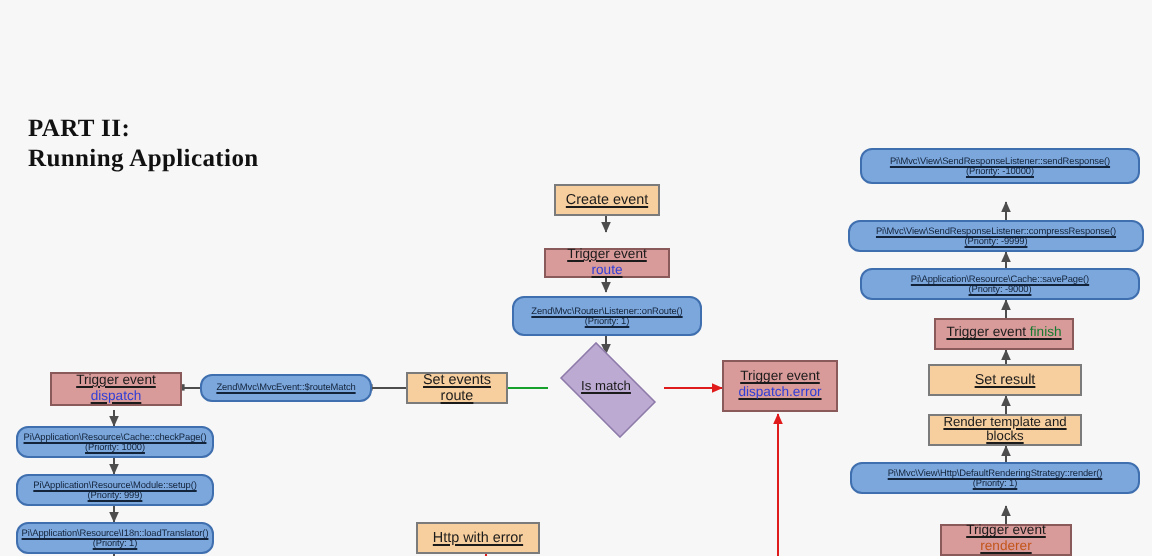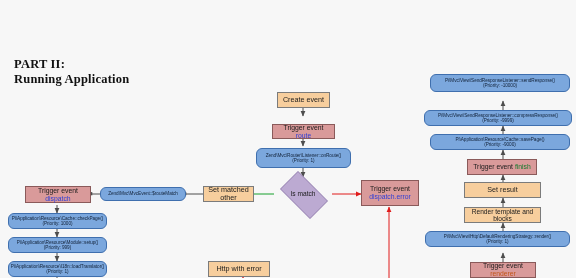--- a/index.html
+++ b/index.html
@@ -24,21 +24,21 @@
 
   .node{
     position:absolute;
     box-sizing:border-box;
     display:flex;align-items:center;justify-content:center;
     text-align:center;
     color:#1b1b1b;
     line-height:1.12;
     z-index:3;
   }
-  .node .txt{display:block;padding:0 2px;width:100%;}
+  .node .txt{display:block;padding:0 2px;width:100%;text-decoration:underline;}
 
   
   .n-orange{
     background:#f7ce9d;
     border:1px solid #7b7b7b;
     font-size:6.6px;
   }
   .n-orange.big{font-size:7.2px;}
 
   
@@ -155,21 +155,21 @@
       <span class="l2">(Priority: 1)</span>
     </span>
   </div>
 
   <div class="node n-diamond" style="left:274px;top:131px;width:58px;height:34px;">
     <span class="dia"></span>
     <span class="txt">Is match</span>
   </div>
 
   <div class="node n-orange big" style="left:203px;top:140px;width:51px;height:16px;">
-    <span class="txt">Set matched other</span>
+    <span class="txt">Set events route</span>
   </div>
 
   <div class="node n-blue" style="left:100px;top:141px;width:86px;height:14px;">
     <span class="txt">Zend\Mvc\MvcEvent::$routeMatch</span>
   </div>
 
   <div class="node n-red" style="left:361px;top:134px;width:58px;height:26px;">
     <span class="txt"><span>Trigger event</span><br><span class="accent">dispatch.error</span></span>
   </div>
 

